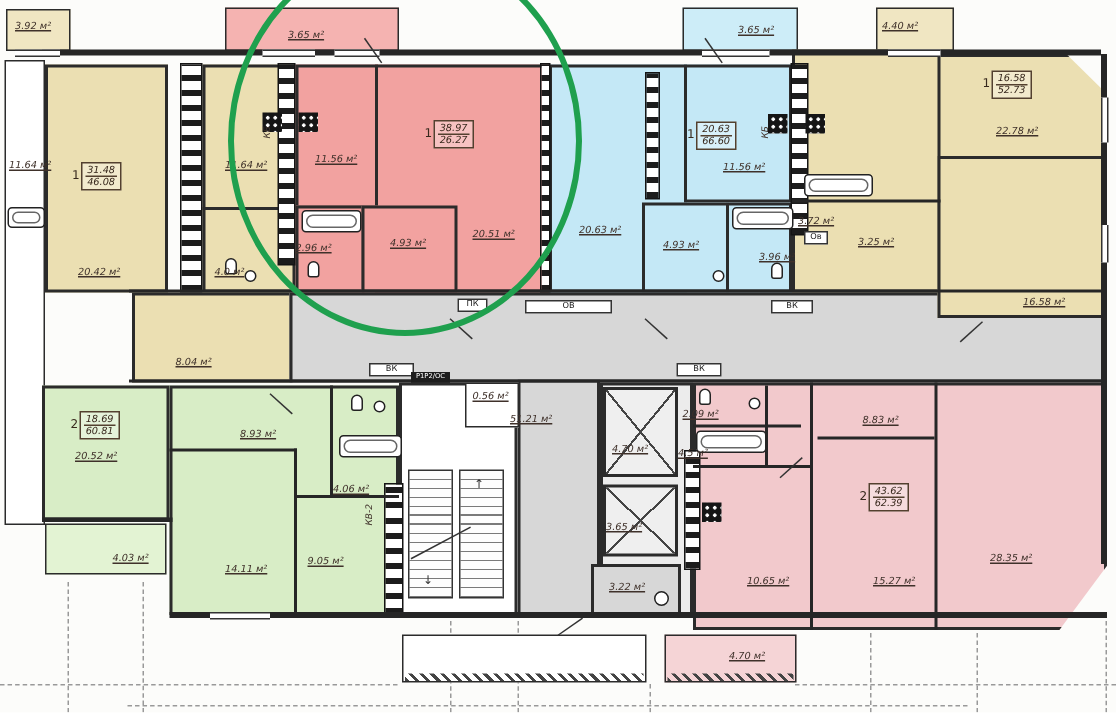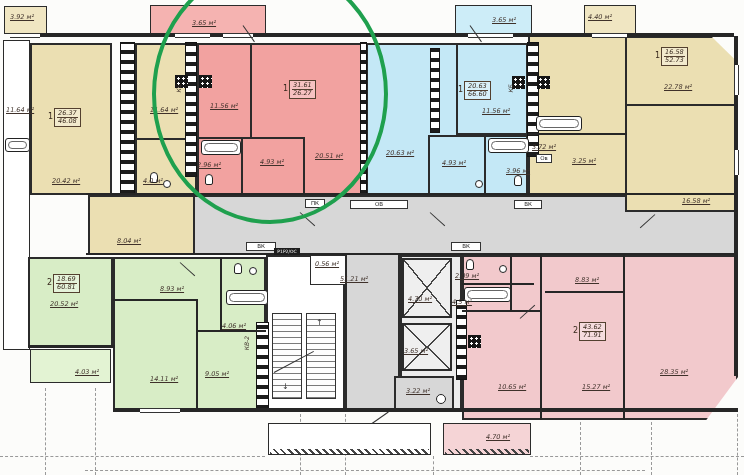--- a/index.html
+++ b/index.html
@@ -248,28 +248,28 @@
   <div class="tag" style="left:350px;top:200px;width:58px">ОВ</div>
   <div class="tag" style="left:514px;top:200px;width:28px">ВК</div>
   <div class="tag" style="left:246px;top:242px;width:30px">ВК</div>
   <div class="tag" style="left:451px;top:242px;width:30px">ВК</div>
   <div class="tag dark" style="left:274px;top:248px;width:26px">Р1Р2/ОС</div>
   <div class="tag" style="left:536px;top:154px;width:16px">Ов</div>
 
   <div class="infobox" style="left:48px;top:108px">
     <span class="n">1</span>
     <span class="fr">
-      <span class="a">26.37</span>
+      <span class="a">31.48</span>
       <span class="b">46.08</span>
     </span>
   </div>
   <div class="infobox" style="left:283px;top:80px">
     <span class="n">1</span>
     <span class="fr">
-      <span class="a">31.61</span>
+      <span class="a">38.97</span>
       <span class="b">26.27</span>
     </span>
   </div>
   <div class="infobox" style="left:458px;top:81px">
     <span class="n">1</span>
     <span class="fr">
       <span class="a">20.63</span>
       <span class="b">66.60</span>
     </span>
   </div>
@@ -284,19 +284,19 @@
     <span class="n">2</span>
     <span class="fr">
       <span class="a">18.69</span>
       <span class="b">60.81</span>
     </span>
   </div>
   <div class="infobox" style="left:573px;top:322px">
     <span class="n">2</span>
     <span class="fr">
       <span class="a">43.62</span>
-      <span class="b">71.91</span>
+      <span class="b">62.39</span>
     </span>
   </div>
 
   <div class="circle" style="left:152px;top:-36px;width:228px;height:252px"></div>
 
 </div>
 
 </body></html>

